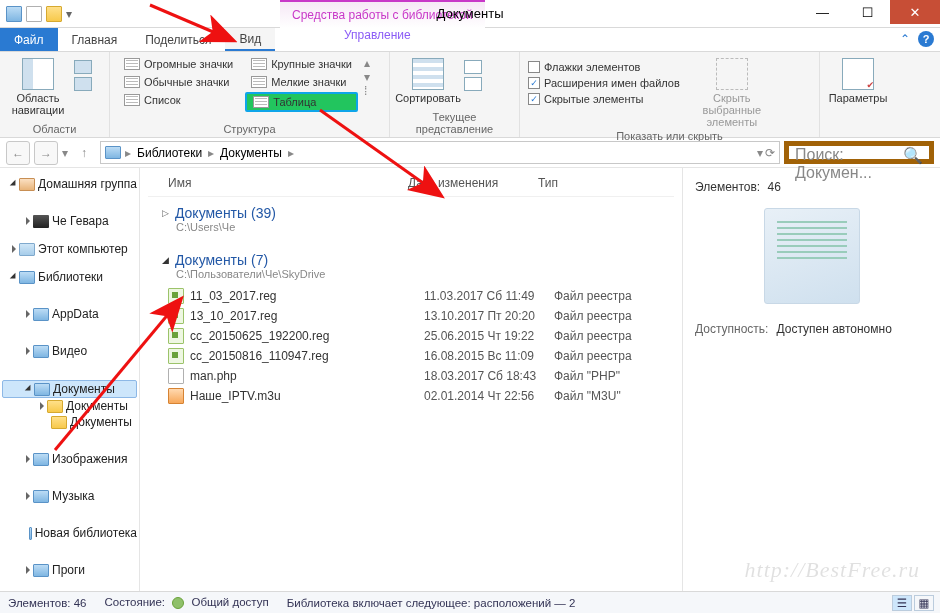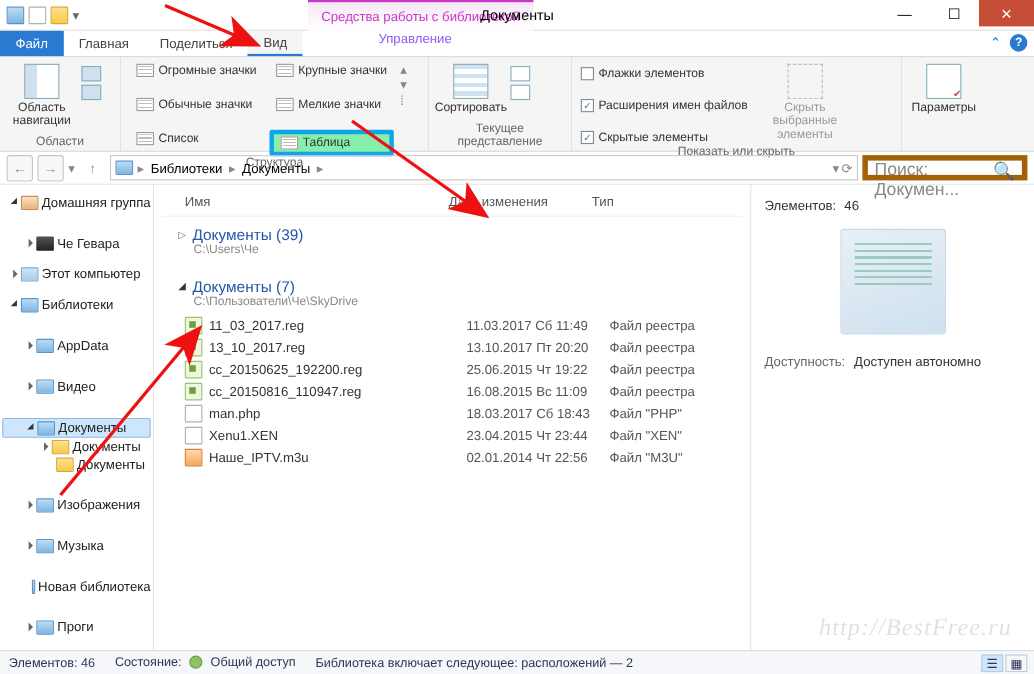--- a/index.html
+++ b/index.html
@@ -24,23 +24,23 @@
 .tabs-right { position: absolute; right: 6px; top: 3px; display: flex; align-items: center; gap: 8px; }
 .help-circle { width: 16px; height: 16px; border-radius: 50%; background: #2a7ad2; color: #fff; display: flex; align-items: center; justify-content: center; font-size: 11px; font-weight: bold; }
 
 
 .ribbon { height: 86px; background: #f5f5f5; display: flex; border-bottom: 1px solid #d9d9d9; }
 .rgroup { border-right: 1px solid #e1e1e1; padding: 4px 8px 2px 8px; display: flex; flex-direction: column; }
 .rgroup-body { flex: 1; display: flex; align-items: flex-start; gap: 6px; }
 .rgroup-label { text-align: center; font-size: 11px; color: #666; margin-top: 0; }
 .big-btn { display: flex; flex-direction: column; align-items: center; gap: 2px; width: 60px; font-size: 11px; text-align: center; color: #333; padding: 2px; }
 .big-btn .bi { width: 32px; height: 32px; }
-.layout-col { display: flex; flex-direction: column; gap: 15px; }
+.layout-col { display: flex; flex-direction: column; gap: 2px; }
 .layout-item { display: flex; align-items: center; gap: 4px; padding: 2px 6px; font-size: 11px; color: #333; white-space: nowrap; }
-.layout-item.sel { border: 4px solid #0ea5e9; background: #86efac; border-radius: 2px; }
+.layout-item.sel { border: 2px solid #0ea5e9; background: #22c55e; border-radius: 2px; }
 .layout-mini { width: 16px; height: 12px; display: inline-block; }
 .check-row { display: flex; align-items: center; gap: 4px; font-size: 11px; color: #333; white-space: nowrap; padding: 1px 0; }
 .cb { width: 12px; height: 12px; border: 1px solid #888; display: inline-flex; align-items: center; justify-content: center; font-size: 9px; color: #2a7ad2; background: #fff; }
 
 
 .nav-row { height: 30px; display: flex; align-items: center; padding: 2px 6px; gap: 4px; border-bottom: 1px solid #e5e5e5; }
 .nav-arrow { width: 24px; height: 24px; border: 1px solid #c8c8c8; border-radius: 3px; display: flex; align-items: center; justify-content: center; color: #888; background: #f8f8f8; }
 .addr { flex: 1; height: 23px; border: 1px solid #c8c8c8; display: flex; align-items: center; padding: 0 4px; font-size: 12px; gap: 2px; }
 .addr-crumb { padding: 0 2px; }
 .addr-sep { color: #888; padding: 0 2px; }
@@ -395,26 +395,20 @@
             <span class="fc-date">16.08.2015 Вс 11:09</span>
             <span class="fc-type">Файл реестра</span>
           </div>
           <div class="frow">
             <span class="fi i-php"></span>
             <span class="fc-name">man.php</span>
             <span class="fc-date">18.03.2017 Сб 18:43</span>
             <span class="fc-type">Файл "PHP"</span>
           </div>
           <div class="frow">
-            <span class="fi i-xen"></span>
-            <span class="fc-name">Xenu1.XEN</span>
-            <span class="fc-date">23.04.2015 Чт 23:44</span>
-            <span class="fc-type">Файл "XEN"</span>
-          </div>
-          <div class="frow">
             <span class="fi i-m3u"></span>
             <span class="fc-name">Наше_IPTV.m3u</span>
             <span class="fc-date">02.01.2014 Чт 22:56</span>
             <span class="fc-type">Файл "M3U"</span>
           </div>
         </div>
     </div>
 
     <div class="preview">
       <div>

